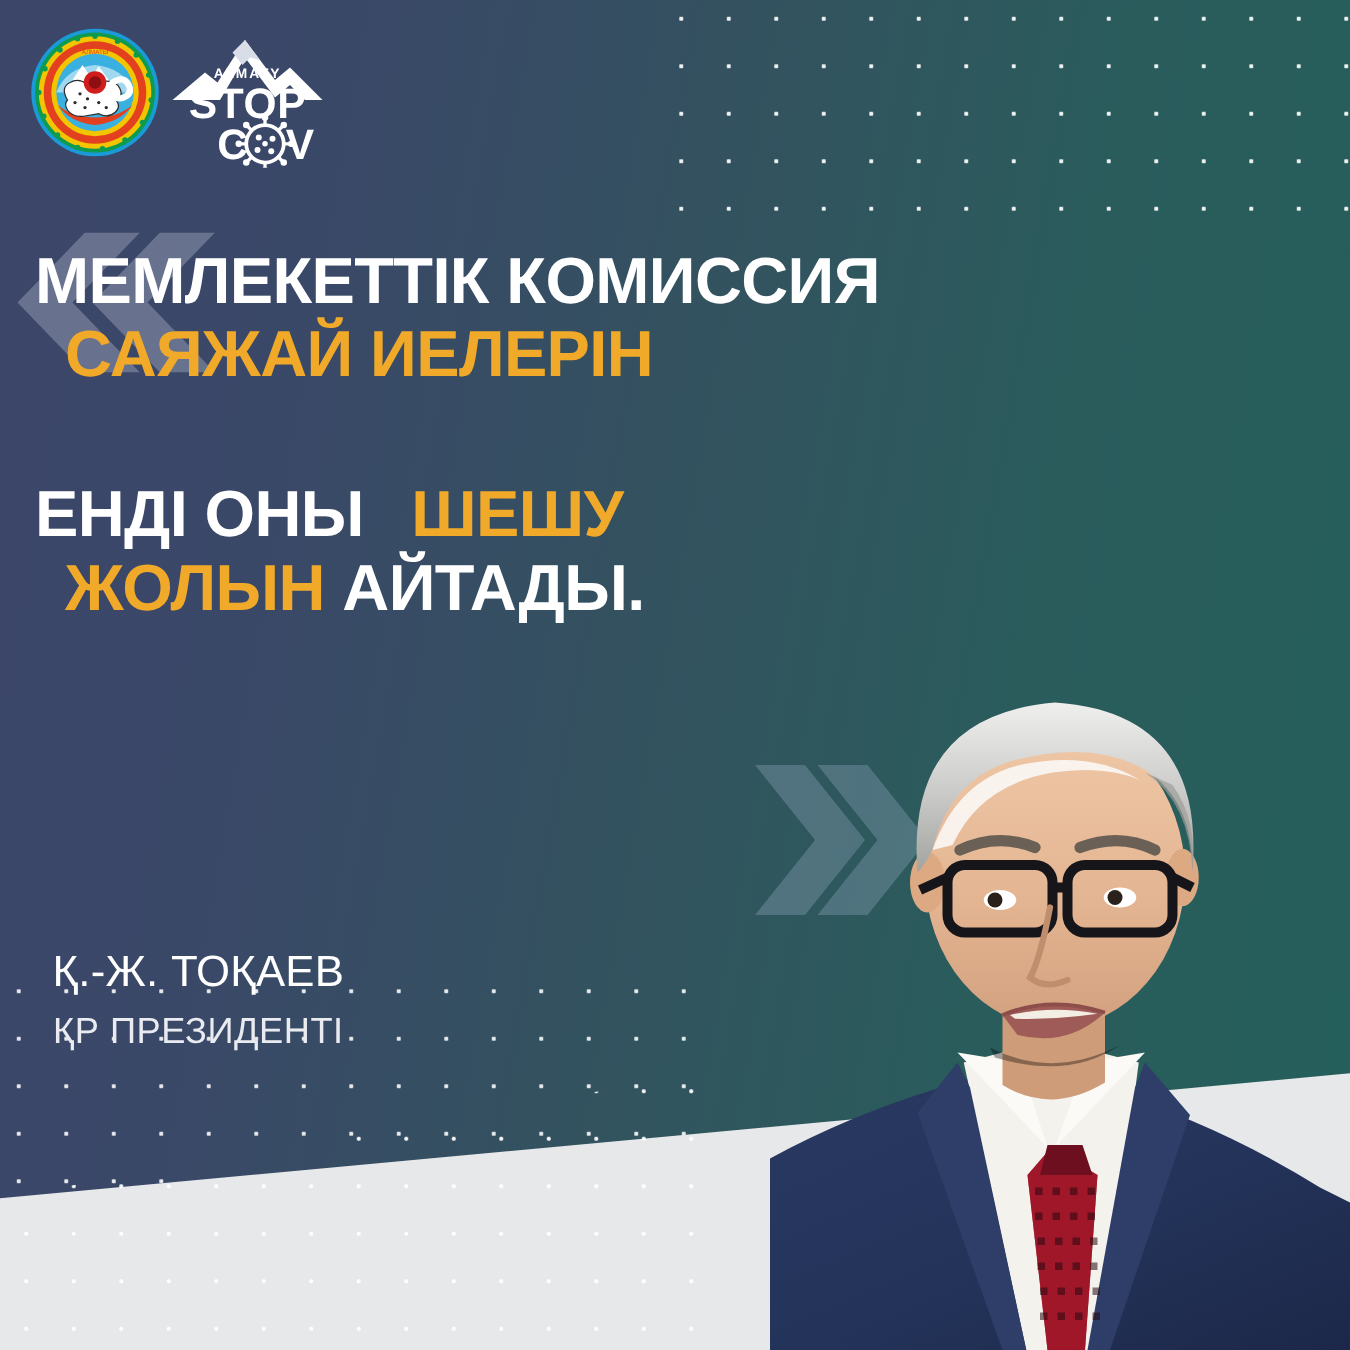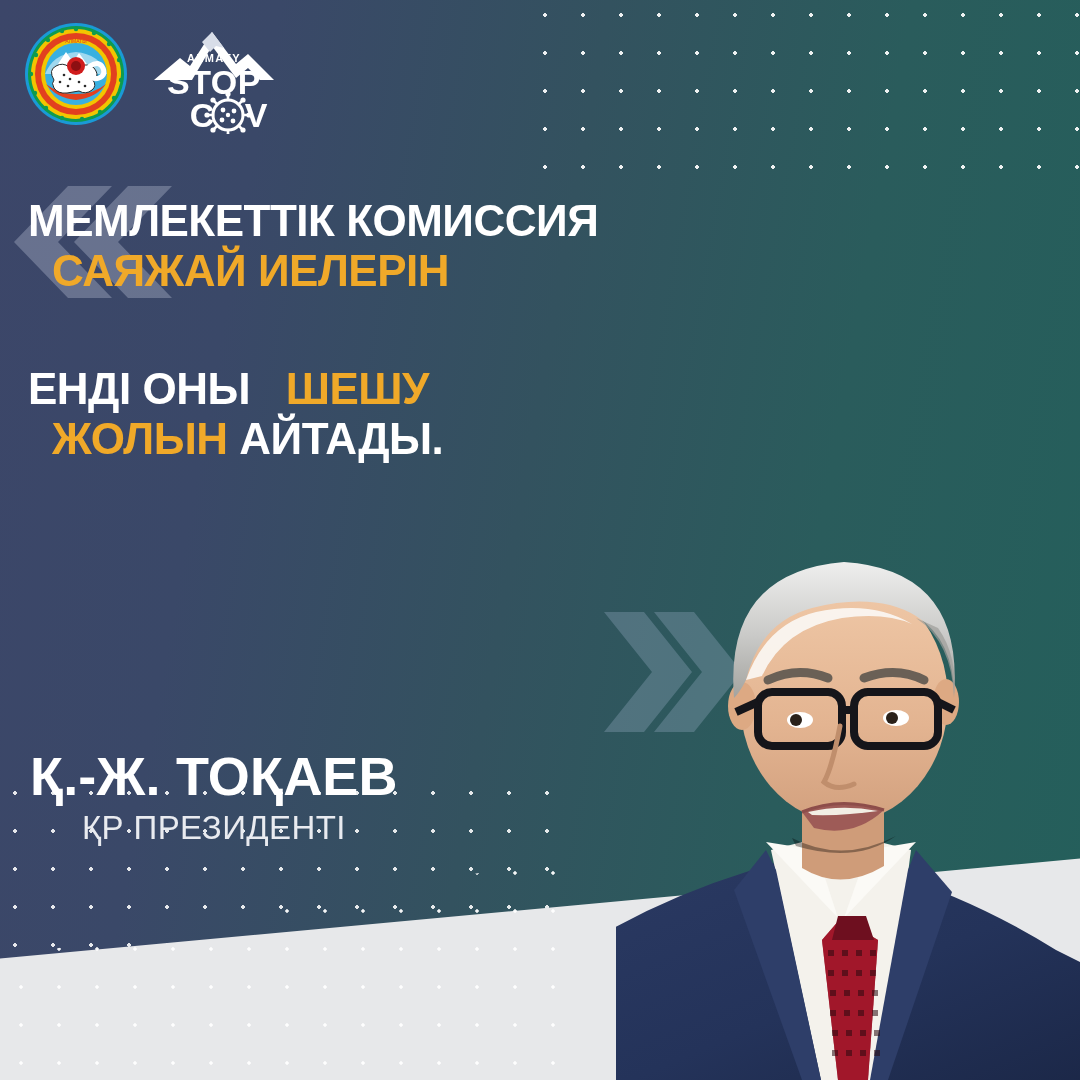--- a/index.html
+++ b/index.html
@@ -41,47 +41,47 @@
   .chev-open{
     position:absolute;left:-4px;top:186px;width:180px;height:112px;
     opacity:.30;
   }
   .chev-close{
     position:absolute;left:600px;top:612px;width:140px;height:120px;
     opacity:.30;
   }
 
   
-  .logo-row{position:absolute;left:24px;top:22px;display:flex;align-items:flex-start;gap:22px;}
+  .logo-row{position:absolute;left:24px;top:22px;display:flex;align-items:flex-start;gap:6px;}
   .emblem{width:104px;height:104px;display:block;}
   .stopcov{width:128px;height:112px;display:block;}
 
   
   .quote-block{position:absolute;left:28px;top:196px;width:860px;}
   .hl{
     font-weight:bold;
-    font-size:44px;
+    font-size:52px;
     line-height:1.14;
     letter-spacing:-0.5px;
     color:#ffffff;
     margin:0;
     text-transform:uppercase;
     white-space:nowrap;
   }
   .accent{color:#f0a929;margin-left:24px;}
   .quote-gap{height:68px;}
 
   
   .attrib{position:absolute;left:30px;top:748px;}
   .attrib-name{
-    font-weight:bold;font-size:54px;line-height:1.05;color:#ffffff;
-    letter-spacing:0.2px;margin:0;text-transform:uppercase;
+    font-weight:normal;font-size:35px;line-height:1.05;color:#ffffff;
+    letter-spacing:0.2px;margin:12px;text-transform:uppercase;
   }
   .attrib-role{
-    font-weight:normal;font-size:33px;line-height:1.15;color:#e9ebf0;
+    font-weight:normal;font-size:29px;line-height:1.15;color:#e9ebf0;
     letter-spacing:0.4px;margin:4px 0 0 0;text-transform:uppercase;text-align:center;
   }
 
   
   .portrait{
     position:absolute;right:-6px;bottom:0;width:470px;height:560px;
   }
 </style>
 </head>
 <body>

